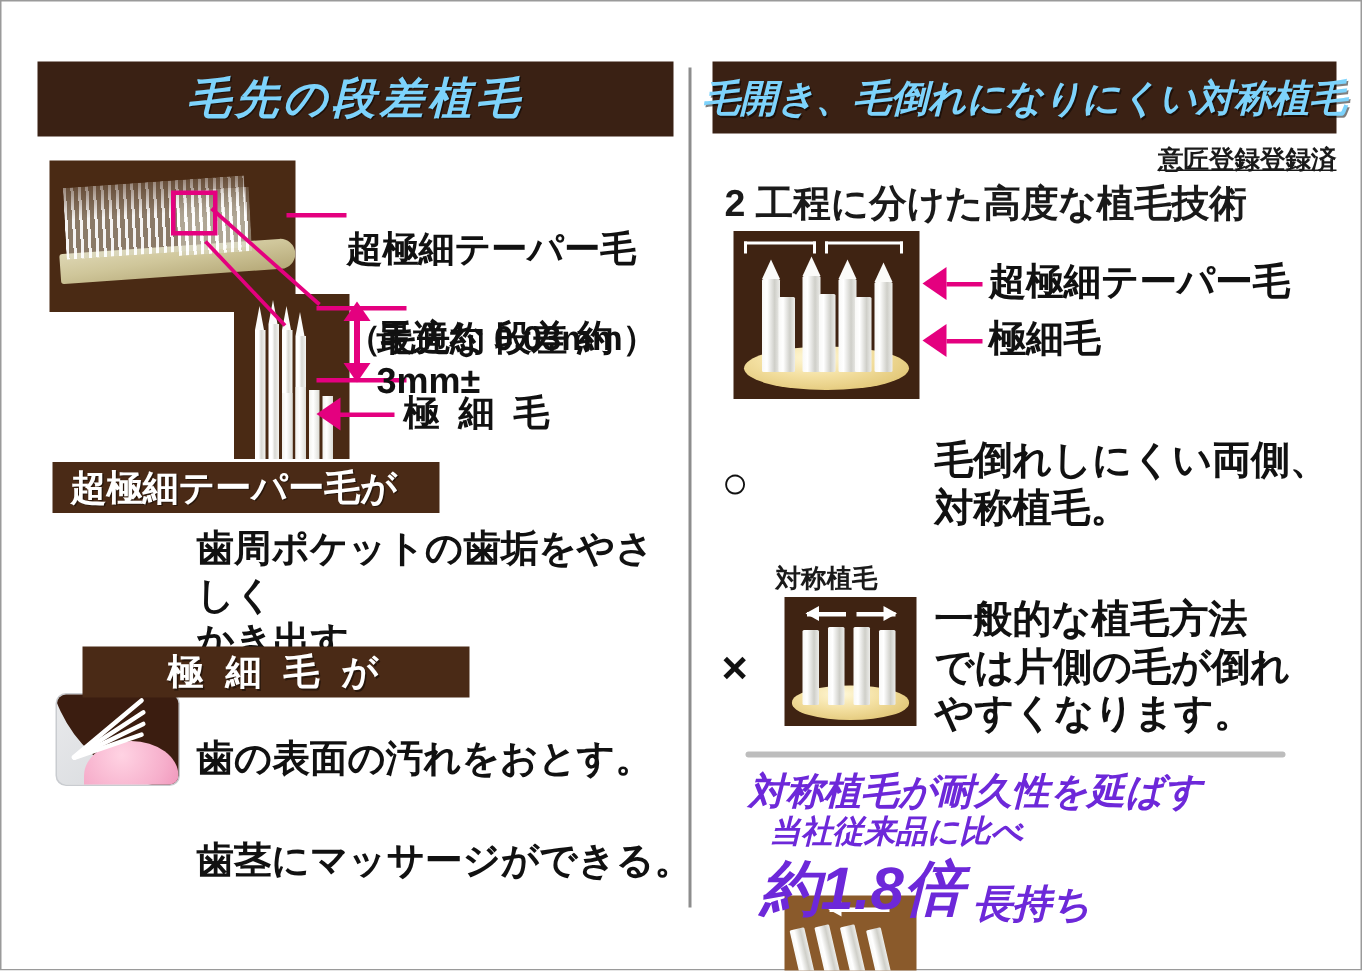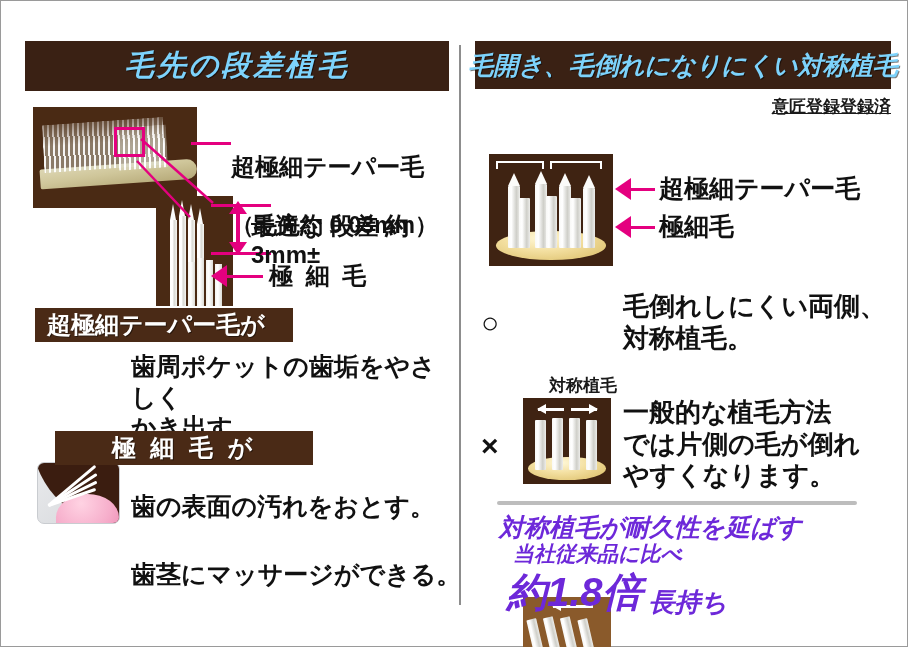--- a/index.html
+++ b/index.html
@@ -330,20 +330,21 @@
   </div>
 
   <div class="divider-v abs" style="left:458px; top:44px; height:560px;"></div>
 
   <div class="abs" style="left:474px; top:40px; width:420px; height:570px;">
 
     <div class="headerbar" style="position:absolute; left:0; top:0; width:416px; height:48px; font-size:25px; letter-spacing:0px;">毛開き、毛倒れになりにくい対称植毛</div>
 
     <div class="abs" style="left:260px; top:54px; width:156px; font-size:17px; font-weight:bold; text-align:right;text-decoration:underline;">意匠登録登録済</div>
 
+    <div class="abs" style="left:8px; top:78px; width:400px; font-size:25px; font-weight:bold;">2 工程に分けた高度な植毛技術</div>
 
     <div class="tuftbox abs" style="left:14px; top:113px; width:124px; height:112px;">
       <div class="bracket" style="left:7px; top:7px; width:48px;"></div>
       <div class="bracket" style="left:61px; top:7px; width:52px;"></div>
       <div class="base"></div>
       <div class="col" style="left:19px; width:12px; height:62px;"></div>
       <div class="col" style="left:46px; width:12px; height:64px;"></div>
       <div class="col" style="left:70px; width:12px; height:62px;"></div>
       <div class="col" style="left:94px; width:12px; height:60px;"></div>
       <div class="col blunt" style="left:30px; width:11px; height:50px;"></div>
@@ -362,21 +363,21 @@
     <div class="abs mark" style="left:6px; top:265px; font-size:30px;">○</div>
     <div class="tuftbox abs" style="left:48px; top:245px; width:88px; height:86px;">
       <div class="base"></div>
       <div class="col blunt" style="left:12px; width:11px; height:50px;"></div>
       <div class="col blunt" style="left:29px; width:11px; height:52px;"></div>
       <div class="col blunt" style="left:46px; width:11px; height:52px;"></div>
       <div class="col blunt" style="left:63px; width:11px; height:50px;"></div>
       <div class="arrow-w left" style="left:15px; top:10px; width:26px;"></div>
       <div class="arrow-w right" style="left:48px; top:10px; width:26px;"></div>
     </div>
-    <div class="abs" style="left:42px; top:333px; width:100px; font-size:17px; font-weight:bold; text-align:right;">対称植毛</div>
+    <div class="abs" style="left:42px; top:333px; width:100px; font-size:17px; font-weight:bold; text-align:left;">対称植毛</div>
     <div class="abs body-text" style="left:148px; top:250px; width:270px; font-size:26px;">毛倒れしにくい両側、
 対称植毛。</div>
 
     <div class="abs mark" style="left:6px; top:388px; font-size:30px;">×</div>
     <div class="tuftbox light abs" style="left:48px; top:358px; width:88px; height:82px;">
 
       <div class="col blunt" style="left:14px; width:10px; height:48px; transform:rotate(-13deg); transform-origin:bottom center;"></div>
       <div class="col blunt" style="left:31px; width:10px; height:50px; transform:rotate(-13deg); transform-origin:bottom center;"></div>
       <div class="col blunt" style="left:48px; width:10px; height:50px; transform:rotate(-13deg); transform-origin:bottom center;"></div>
       <div class="col blunt" style="left:65px; width:10px; height:48px; transform:rotate(-13deg); transform-origin:bottom center;"></div>

